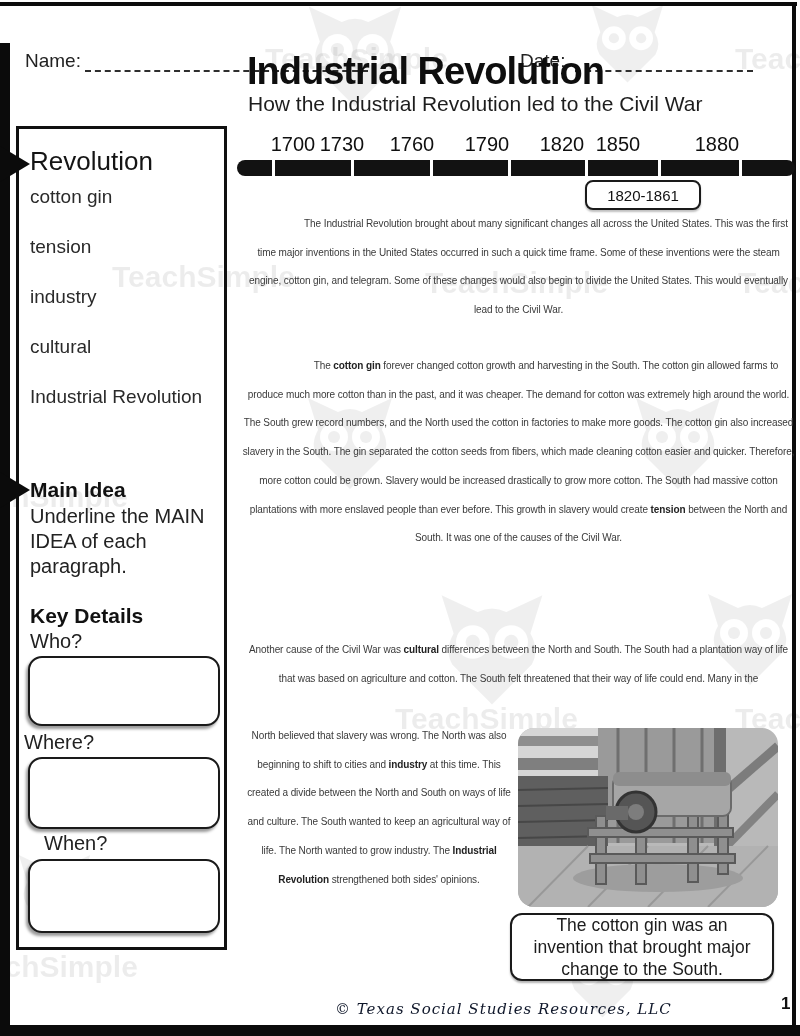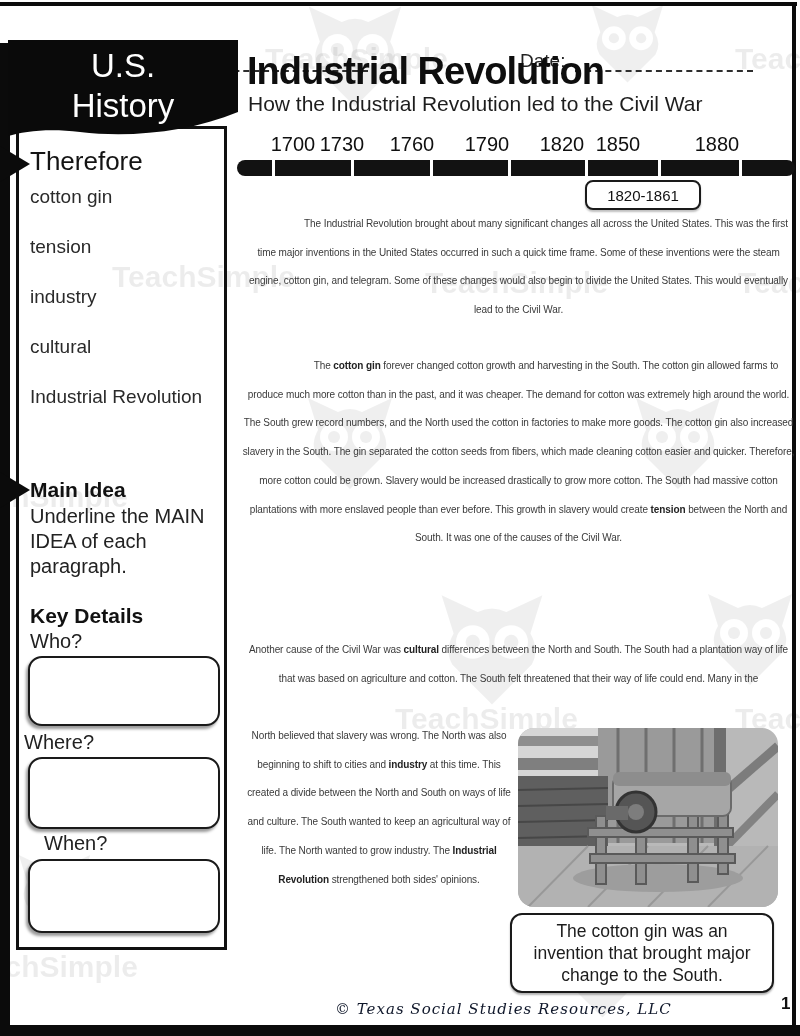--- a/index.html
+++ b/index.html
@@ -38,21 +38,21 @@
   .year{font-size:20px;color:#101010;transform:translateX(-50%);}
   .tl-bar{left:237px;top:160px;width:558px;height:16px;background:#121212;border-radius:8px;}
   .tl-gap{position:absolute;top:-1px;width:3px;height:18px;background:#fff;}
   .callout{border:2px solid #1a1a1a;border-radius:8px;background:#fff;font-size:15px;color:#111;
            display:flex;align-items:center;justify-content:center;box-shadow:0 2px 2px rgba(0,0,0,.25);}
   .para{font-size:10px;line-height:28.7px;letter-spacing:-0.1px;color:#3a3a3a;text-align:center;}
   .indent{text-indent:55px;}
   .para strong{color:#222;}
 
   .photo{left:518px;top:728px;width:260px;height:179px;border-radius:16px;overflow:hidden;}
-  .caption-box{left:510px;top:913px;width:264px;height:80px;border:2px solid #1a1a1a;border-radius:12px;
+  .caption-box{left:510px;top:913px;width:264px;height:68px;border:2px solid #1a1a1a;border-radius:12px;
                background:#fff;display:flex;align-items:center;justify-content:center;text-align:center;
                font-size:17.5px;line-height:22px;color:#1c1c1c;box-shadow:0 2px 2px rgba(0,0,0,.3);padding:0 8px;box-sizing:border-box;}
 
   .footer-copy{font-family:"DejaVu Serif",serif;font-style:italic;font-size:15px;color:#0f172a;letter-spacing:1px;}
   .page-num{font-size:17px;font-weight:bold;color:#111;}
 </style>
 </head>
 <body>
 
 <div class="page">
@@ -113,34 +113,25 @@
     <span class="hdr-label">Name:</span>
     <span class="fill-line" style="width:283px;margin-left:4px;"></span>
   </div>
   <div class="abs" style="left:520px;top:50px;display:flex;align-items:flex-end;">
     <span class="hdr-label">Date:</span>
     <span class="fill-line" style="width:178px;margin-left:10px;"></span>
   </div>
 
   <div class="abs side-box"></div>
 
-  <div class="abs" style="left:8px;top:40px;width:230px;height:96px;">
-    <svg width="230" height="96" viewBox="0 0 230 96" style="position:absolute;left:0;top:0;">
-      <path d="M0 0 H230 V72 C182 92 122 98 72 92 C42 88 16 91 0 96 Z" fill="#0a0a0a"></path>
-    </svg>
-    <div class="banner-text abs" style="left:0;top:6px;width:230px;">
-      <div>U.S.</div>
-      <div>History</div>
-    </div>
-  </div>
 
   <div class="abs arrow" style="left:0;top:146px;"></div>
   <div class="abs arrow" style="left:0;top:472px;"></div>
 
-  <div class="abs vocab-title" style="left:30px;top:146px;">Therefore</div>
+  <div class="abs vocab-title" style="left:30px;top:146px;">Revolution</div>
   <div class="abs vocab-item" style="left:30px;top:186px;">cotton gin</div>
   <div class="abs vocab-item" style="left:30px;top:236px;">tension</div>
   <div class="abs vocab-item" style="left:30px;top:286px;">industry</div>
   <div class="abs vocab-item" style="left:30px;top:336px;">cultural</div>
   <div class="abs vocab-item" style="left:30px;top:386px;">Industrial Revolution</div>
 
   <div class="abs side-bold" style="left:30px;top:478px;">Main Idea</div>
   <div class="abs side-body" style="left:30px;top:504px;width:182px;">Underline the MAIN IDEA of each paragraph.</div>
 
   <div class="abs side-bold" style="left:30px;top:604px;">Key Details</div>

